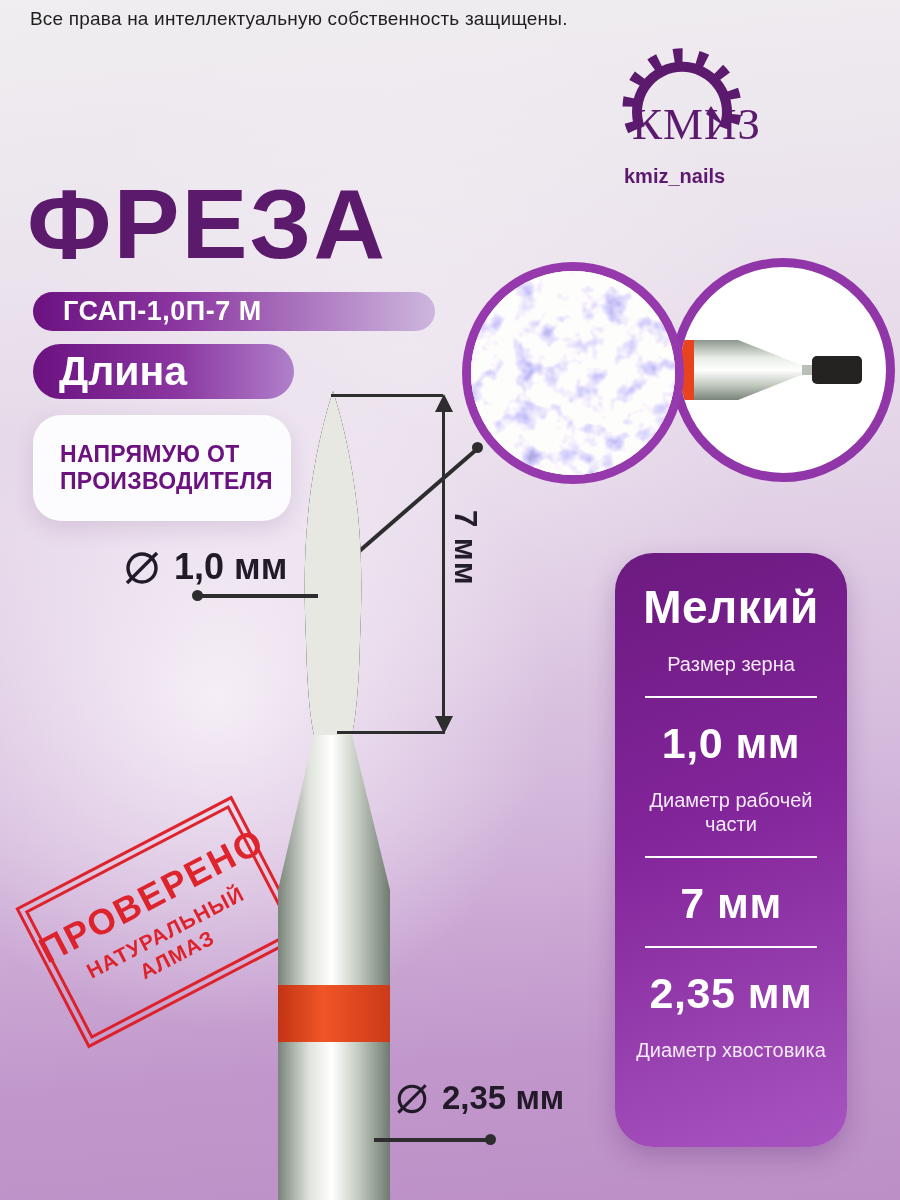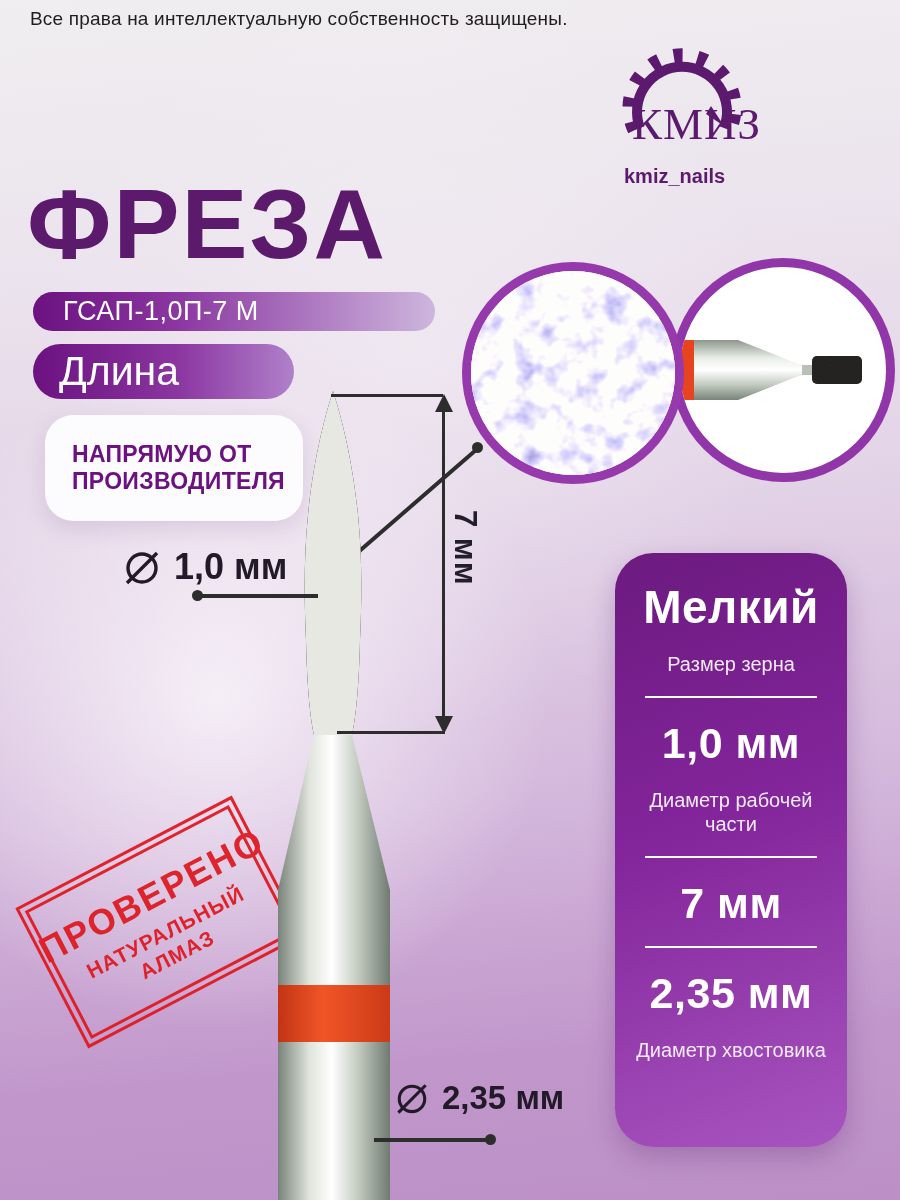--- a/index.html
+++ b/index.html
@@ -17,31 +17,31 @@
   .disclaimer{left:30px;top:8px;font-size:19px;color:#1f1f1f;letter-spacing:.2px;}
   
   .logo-wrap{left:612px;top:34px;width:150px;height:160px;}
   .logo-text{position:absolute;left:20px;top:64px;font-family:"Liberation Serif",serif;
     font-weight:400;font-size:45px;color:#5c1a6e;letter-spacing:1px;}
   .logo-handle{position:absolute;left:12px;top:131px;font-weight:700;font-size:20px;color:#5c1a6e;}
   
   .title1{left:34px;top:141px;font-size:35px;font-weight:800;color:#491261;letter-spacing:.5px;}
   .title2{left:27px;top:172px;font-size:99px;font-weight:900;color:#5b1a6b;letter-spacing:2px;line-height:1.05;}
   
-  .pill{color:#fff;font-weight:400;display:flex;align-items:center;}
+  .pill{color:#fff;font-weight:700;display:flex;align-items:center;}
   .pill-model{left:33px;top:292px;width:372px;height:39px;border-radius:20px;
     background:linear-gradient(90deg,#6b1280 0%,#8a35a0 35%,#cdb6dd 100%);
     font-size:27px;padding-left:30px;letter-spacing:.5px;}
   .pill-shape{left:33px;top:344px;width:235px;height:55px;border-radius:28px;
     background:linear-gradient(90deg,#6b1280 0%,#8a35a0 55%,#b080ca 100%);
     font-size:41px;padding-left:26px;}
   
   .direct-badge{left:33px;top:415px;width:258px;height:106px;border-radius:28px;background:#fcfbfd;
     box-shadow:0 8px 22px rgba(90,40,110,.14);display:flex;flex-direction:column;justify-content:center;
-    padding-left:27px;box-sizing:border-box;margin-left:12px;}
+    padding-left:27px;box-sizing:border-box;}
   .direct-badge div{font-size:23px;font-weight:800;color:#6b1280;line-height:27px;letter-spacing:.3px;}
   
   .circle{border-radius:50%;overflow:hidden;box-sizing:border-box;}
   .circle-right{left:671px;top:258px;width:224px;height:224px;border:9px solid #9136a8;background:#fff;z-index:3;}
   .circle-left{left:462px;top:262px;width:222px;height:222px;border:9px solid #9639ad;background:#ece9dd;z-index:4;}
   
   .line{background:#2d2d2d;z-index:2;}
   .dot{width:11px;height:11px;border-radius:50%;background:#2d2d2d;z-index:2;}
   .leader-circle{left:357px;top:551px;width:161px;height:3.5px;transform:rotate(-40.9deg);transform-origin:0 50%;}
   

